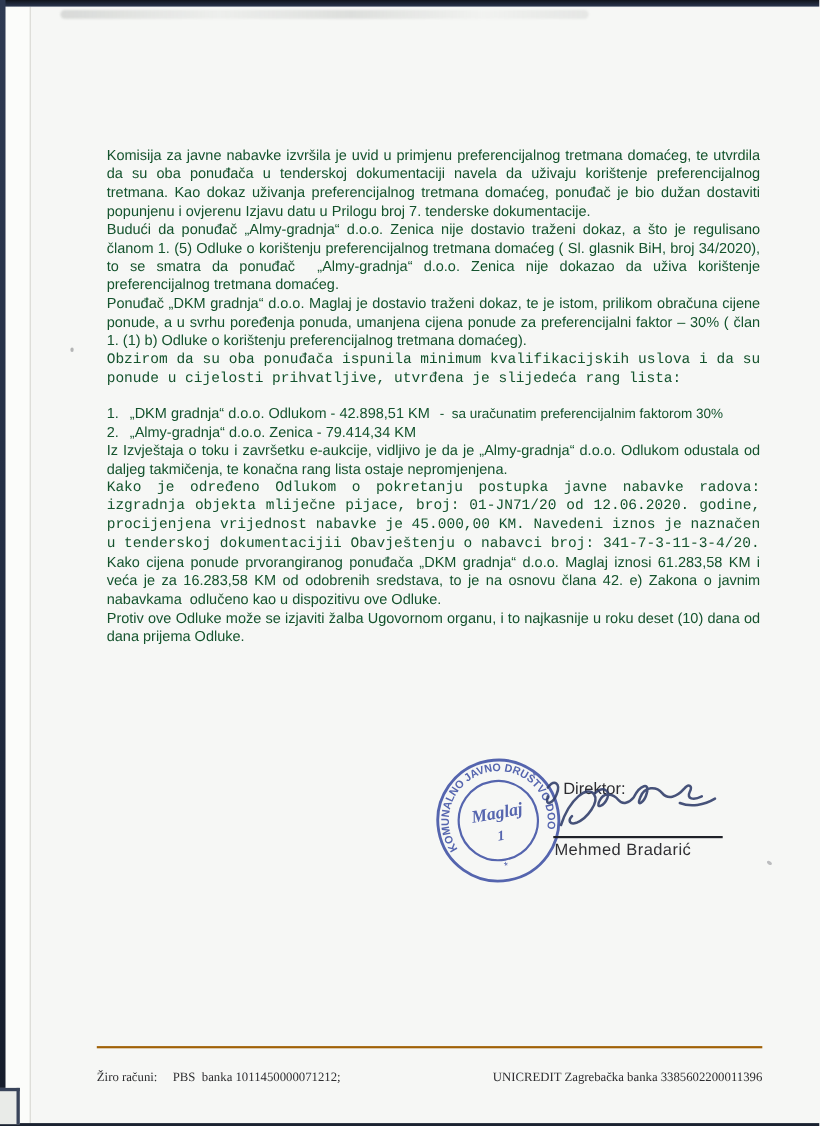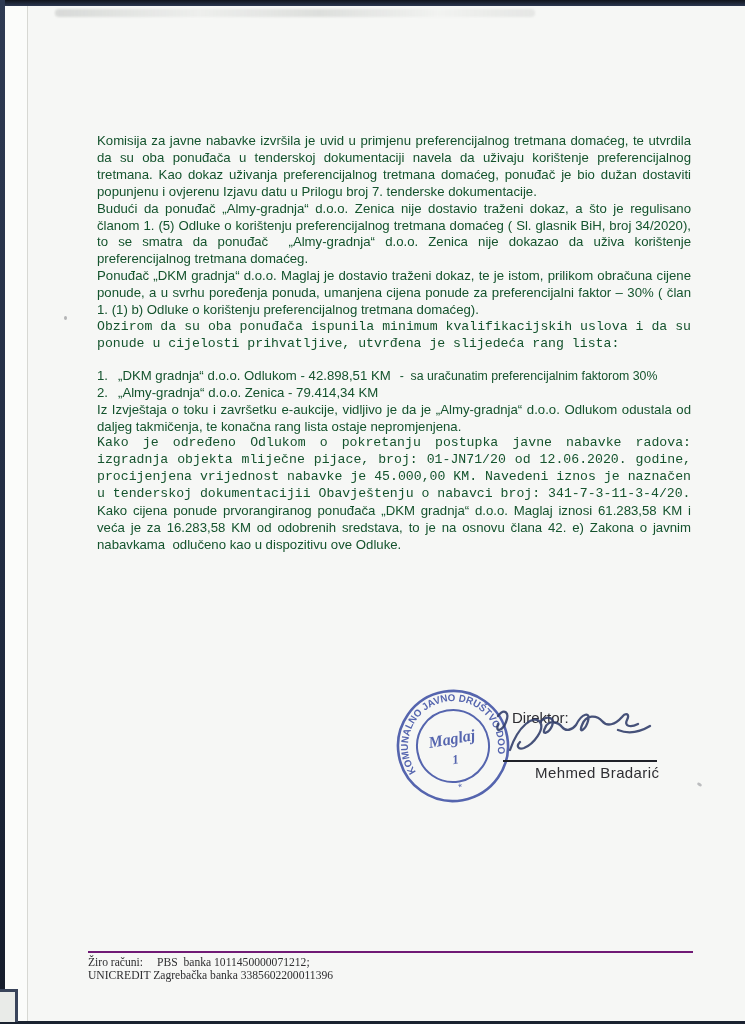--- a/index.html
+++ b/index.html
@@ -36,26 +36,26 @@
   .rank-row{display:flex;}
   .rank-num{width:21px;flex:none;}
   .rank-body{flex:1;}
   .rank-note{font-size:12.3px;margin-left:9px;white-space:pre-wrap;}
 
   
   .stamp-svg{position:absolute;left:394px;top:687px;transform:rotate(-10deg);opacity:.88;}
   .director-label{position:absolute;left:512px;top:709px;font-size:15px;color:#2c2c30;}
   .sig-svg{position:absolute;left:468px;top:704px;}
   .sig-line{position:absolute;left:503px;top:760px;width:154px;height:2px;background:#1f2128;}
-  .director-name{position:absolute;left:504px;top:764px;font-size:15px;letter-spacing:.4px;color:#2f2f33;margin-left:31px;}
+  .director-name{position:absolute;left:504px;top:764px;font-size:15px;letter-spacing:.4px;color:#2f2f33;}
 
   
-  .footer{position:absolute;left:88px;right:52px;top:951px;border-top:2px solid #701a75;
-    padding-top:3px;display:flex;justify-content:space-between;
-    font-family:"Liberation Serif",serif;font-size:11.6px;color:#2e2e30;flex-direction:column;}
+  .footer{position:absolute;left:88px;right:52px;top:951px;border-top:2px solid #a16207;
+    padding-top:20px;display:flex;justify-content:space-between;
+    font-family:"Liberation Serif",serif;font-size:11.6px;color:#2e2e30;}
   .fsp{margin-left:14px;white-space:pre-wrap;}
 </style>
 </head>
 <body>
 
 <div class="left-gutter"></div>
 <div class="page-edge-line"></div>
 <div class="edge-top"></div>
 <div class="edge-left"></div>
 <div class="edge-bottom"></div>
@@ -77,20 +77,21 @@
     </div>
     <div class="rank-row">
       <span class="rank-num">2.</span>
       <span class="rank-body"><span>„Almy-gradnja“ d.o.o. Zenica - 79.414,34 KM</span><span class="rank-note"></span></span>
     </div>
   </div>
 
   <p>Iz Izvještaja o toku i završetku e-aukcije, vidljivo je da je „Almy-gradnja“ d.o.o. Odlukom odustala od daljeg takmičenja, te konačna rang lista ostaje nepromjenjena.</p>
   <p class="mt">Kako je određeno Odlukom o pokretanju postupka javne nabavke radova: izgradnja objekta mliječne pijace, broj: 01-JN71/20 od 12.06.2020. godine, procijenjena vrijednost nabavke je 45.000,00 KM. Navedeni iznos je naznačen u tenderskoj dokumentacijii Obavještenju o nabavci broj: 341-7-3-11-3-4/20.</p>
   <p>Kako cijena ponude prvorangiranog ponuđača „DKM gradnja“ d.o.o. Maglaj iznosi 61.283,58 KM i veća je za 16.283,58 KM od odobrenih sredstava, to je na osnovu člana 42. e) Zakona o javnim nabavkama  odlučeno kao u dispozitivu ove Odluke.</p>
+  <p>Protiv ove Odluke može se izjaviti žalba Ugovornom organu, i to najkasnije u roku deset (10) dana od dana prijema Odluke.</p>
 </div>
 
 <svg class="stamp-svg" width="118" height="118" viewBox="0 0 118 118">
   <circle cx="59" cy="59" r="55" fill="none" stroke="#3f51a5" stroke-width="2.6"></circle>
   <circle cx="59" cy="59" r="36" fill="none" stroke="#3f51a5" stroke-width="2"></circle>
   <defs>
     <path id="ringPath" d="M 18.2,78 A 45,45 0 1 1 99.8,78" fill="none"></path>
   </defs>
   <text font-family="Liberation Sans, sans-serif" font-size="10" font-weight="bold" fill="#3f51a5">
     <textPath href="#ringPath" startOffset="0" textLength="176" lengthAdjust="spacingAndGlyphs">KOMUNALNO JAVNO DRUŠTVO DOO</textPath>

